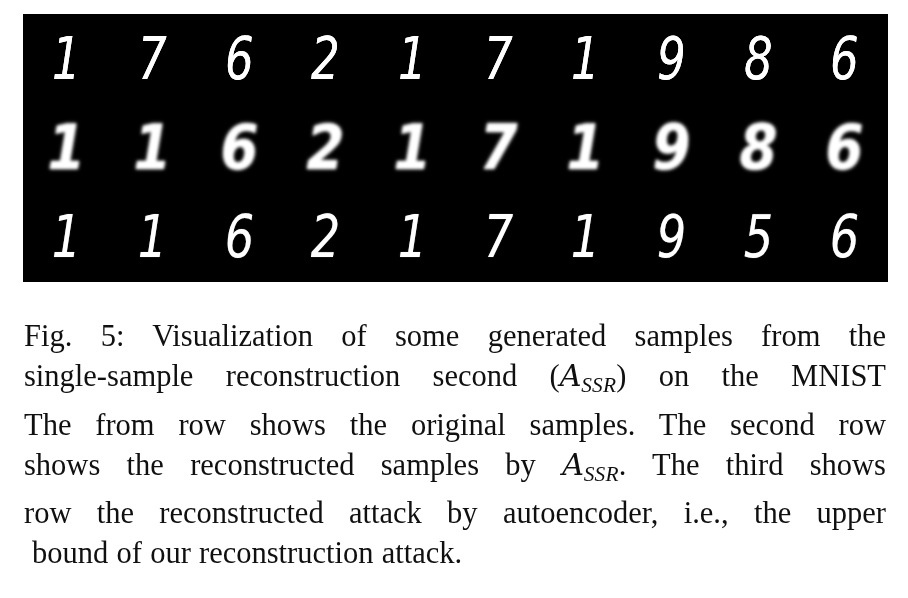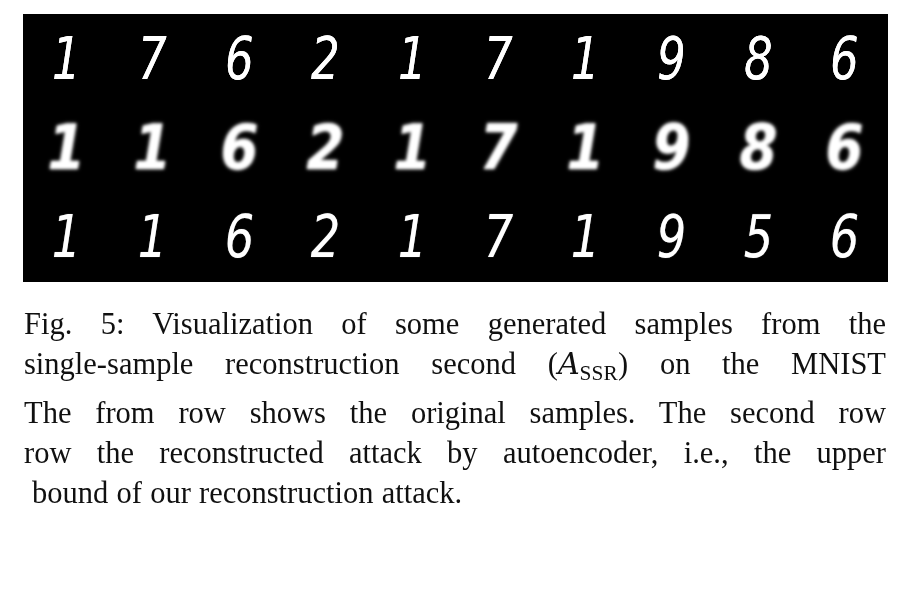--- a/index.html
+++ b/index.html
@@ -76,21 +76,21 @@
     font-style: italic;
     transform: scaleX(0.80);
     filter: blur(0.7px);
     text-shadow: 0 0 1px rgba(255,255,255,0.6);
   }
 
   
   #figure-caption {
     position: absolute;
     left: 24px;
-    top: 304px;
+    top: 316px;
     width: 862px;
     font-size: 30.5px;
     line-height: 40px;
     text-align: justify;
     text-align-last: left;
     word-spacing: 0.02em;
     color: #101010;
   }
   #figure-caption .cap-line {
     display: block;
@@ -103,20 +103,21 @@
     margin-left: 8px;
   }
   .mathcal {
     font-family: "DejaVu Serif", serif;
     font-style: italic;
     font-size: 0.99em;
     letter-spacing: -0.01em;
   }
   .mathsub {
     font-family: "Liberation Serif", serif;
+    font-style: italic;
     font-size: 0.70em;
     vertical-align: -0.26em;
     letter-spacing: 0.01em;
   }
 </style>
 </head>
 <body>
 
 <div id="figure-root">
 
@@ -220,17 +221,18 @@
           <span class="digit-glyph">6</span>
         </div>
     </div>
 
   </div>
 
   <div id="figure-caption">
     <span class="cap-line"><span>Fig. 5: Visualization of some generated samples from the</span></span>
     <span class="cap-line"><span>single-sample reconstruction second (</span><span class="mathcal">A</span><span class="mathsub">SSR</span><span>) on the MNIST</span></span>
     <span class="cap-line"><span>The from row shows the original samples. The second row</span></span>
+    <span class="cap-line"><span>shows the reconstructed samples by </span><span class="mathcal">A</span><span class="mathsub">SSR</span><span>. The third shows</span></span>
     <span class="cap-line"><span>row the reconstructed attack by autoencoder, i.e., the upper</span></span>
     <span class="cap-line cap-last"><span>bound of our reconstruction attack.</span></span>
   </div>
 
 </div>
 
 </body></html>

